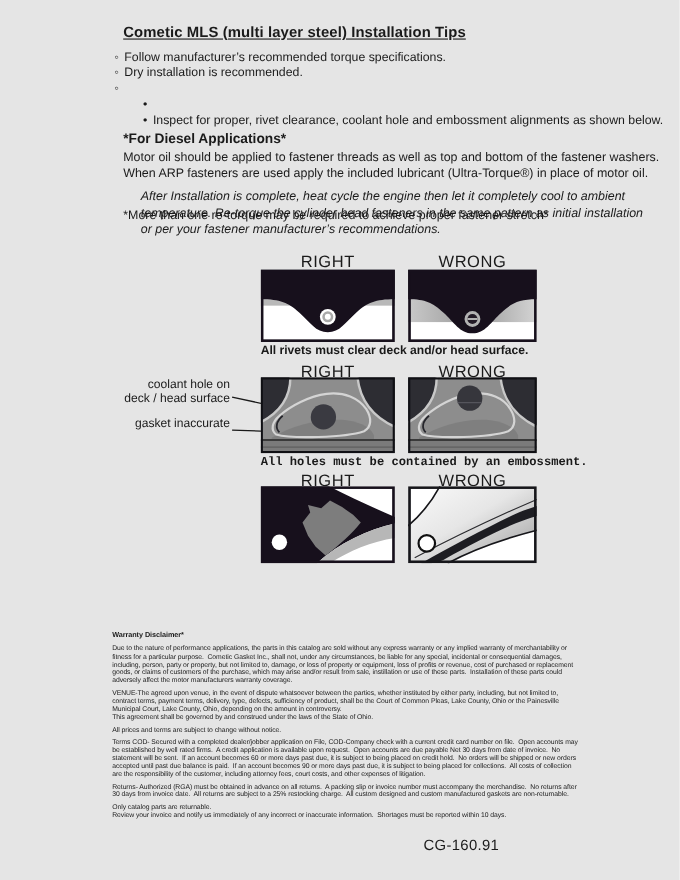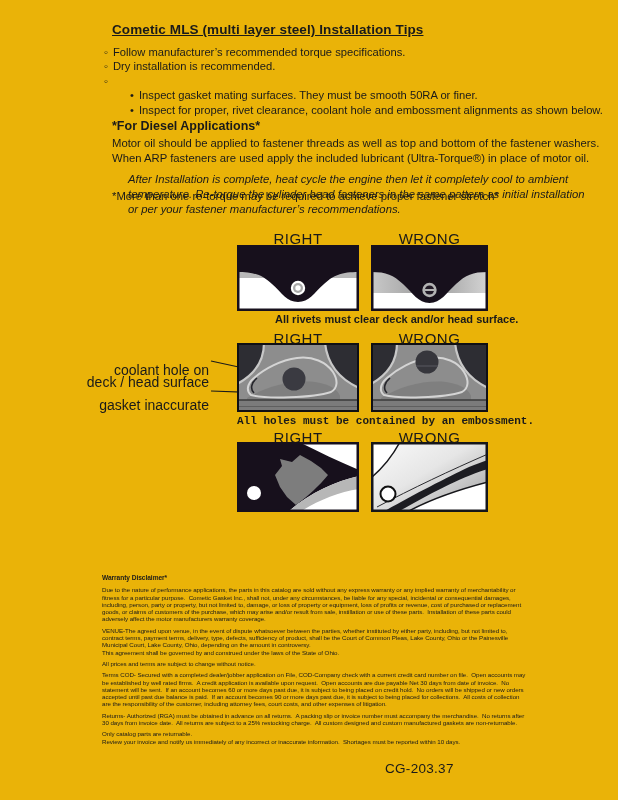--- a/index.html
+++ b/index.html
@@ -1,29 +1,29 @@
 <!DOCTYPE html>
 <html><head>
 <meta charset="utf-8">
 <style>
   html,body{margin:0;padding:0;background:#ffffff;}
-  .page{position:relative;width:618px;height:800px;background:#eab308;overflow:hidden;
+  .page{position:relative;width:618px;height:800px;background:#e5e5e5;overflow:hidden;
         font-family:"Liberation Sans",sans-serif;color:#1a1a1a;}
   .abs{position:absolute;}
   .pre{white-space:pre;}
   .title{font-weight:bold;font-size:13.5px;letter-spacing:.1px;text-decoration:underline;}
   .bullets{font-size:11.2px;line-height:14.4px;}
   .bullet-row{display:flex;}
   .bullet-marker{width:9px;flex:none;}
   .sub{margin-left:26px;}
   .section-heading{font-weight:bold;font-size:12.5px;}
   .body-text{font-size:11.3px;line-height:15.2px;}
   .dg-label{font-size:15px;letter-spacing:.5px;text-align:center;}
   .caption{font-weight:bold;font-size:11px;line-height:12.5px;white-space:pre;}
-  .callout{font-size:14px;line-height:12px;text-align:right;white-space:pre;margin-top:20px;}
+  .callout{font-size:11px;line-height:12px;text-align:right;white-space:pre;}
   .disc{font-size:6.2px;line-height:7.3px;letter-spacing:-.05px;}
   .disc .disc-head{font-weight:bold;font-size:6.6px;margin:0 0 5px 0;}
   .disc p{margin:0 0 4px 0;white-space:pre;}
   .pagenum{font-size:13.5px;letter-spacing:.3px;}
 </style>
 </head>
 <body>
 
 <div class="page">
 
@@ -36,21 +36,20 @@
     </div>
     <div class="bullet-row">
       <span class="bullet-marker">◦</span>
       <span>Dry installation is recommended.</span>
     </div>
     <div class="bullet-row">
       <span class="bullet-marker">◦</span>
     </div>
     <div class="bullet-row sub">
       <span class="bullet-marker">•</span>
-      <span>Inspect gasket mating surfaces.  They must be smooth 50RA or finer.</span>
     </div>
     <div class="bullet-row sub">
       <span class="bullet-marker">•</span>
       <span>Inspect for proper, rivet clearance, coolant hole and embossment alignments as shown below.</span>
     </div>
   </div>
 
   <div class="abs body-text pre" style="left:112px;top:136px;">Motor oil should be applied to fastener threads as well as top and bottom of the fastener washers.
 When ARP fasteners are used apply the included lubricant (Ultra-Torque®) in place of motor oil.</div>
   <div class="abs section-heading" style="left:112px;top:119px;">*For Diesel Applications*</div>
@@ -84,21 +83,21 @@
     <rect width="117" height="66" fill="#ffffff"></rect>
     <rect x="0" y="27" width="117" height="21" fill="url(#g1w)"></rect>
     <rect x="0" y="48" width="117" height="18" fill="#ffffff"></rect>
     <path d="M0,0 H117 V27 C101,27 95,30 85,39 C75,48 70,58 58.5,58 C47,58 42,48 32,39 C22,30 16,27 0,27 Z" fill="#17101c"></path>
     <circle cx="58.5" cy="45" r="7.2" fill="#b3b3b3"></circle>
     <circle cx="58.5" cy="45" r="4.6" fill="#221a26"></circle>
     <line x1="54" y1="45" x2="63" y2="45" stroke="#b3b3b3" stroke-width="2"></line>
     <rect x="1.25" y="1.25" width="114.5" height="63.5" fill="none" stroke="#17101c" stroke-width="2.5"></rect>
   </svg>
 
-  <div class="abs caption" style="left:237px;top:313px;margin-left:38px;">All rivets must clear deck and/or head surface.</div>
+  <div class="abs caption" style="left:237px;top:313px;">All rivets must clear deck and/or head surface.</div>
 
   <div class="abs dg-label" style="left:237px;top:330px;width:122px;">RIGHT</div>
   <div class="abs dg-label" style="left:371px;top:330px;width:117px;">WRONG</div>
 
   <div class="abs callout" style="left:79px;top:344px;width:130px;">coolant hole on
 deck / head surface</div>
   <div class="abs callout" style="left:79px;top:379px;width:130px;">gasket inaccurate</div>
 
   <svg class="abs" style="left:210px;top:355px;" width="95" height="45" viewBox="0 0 95 45">
     <line x1="1" y1="6" x2="84" y2="24" stroke="#1a1a1a" stroke-width="1.2"></line>
@@ -187,15 +186,15 @@
 be established by well rated firms.  A credit application is available upon request.  Open accounts are due payable Net 30 days from date of invoice.  No
 statement will be sent.  If an account becomes 60 or more days past due, it is subject to being placed on credit hold.  No orders will be shipped or new orders
 accepted until past due balance is paid.  If an account becomes 90 or more days past due, it is subject to being placed for collections.  All costs of collection
 are the responsibility of the customer, including attorney fees, court costs, and other expenses of litigation.</p>
     <p>Returns- Authorized (RGA) must be obtained in advance on all returns.  A packing slip or invoice number must accompany the merchandise.  No returns after
 30 days from invoice date.  All returns are subject to a 25% restocking charge.  All custom designed and custom manufactured gaskets are non-returnable.</p>
     <p>Only catalog parts are returnable.
 Review your invoice and notify us immediately of any incorrect or inaccurate information.  Shortages must be reported within 10 days.</p>
   </div>
 
-  <div class="abs pagenum" style="left:385px;top:761px;">CG-203.37</div>
+  <div class="abs pagenum" style="left:385px;top:761px;">CG-160.91</div>
 
 </div>
 
 </body></html>

